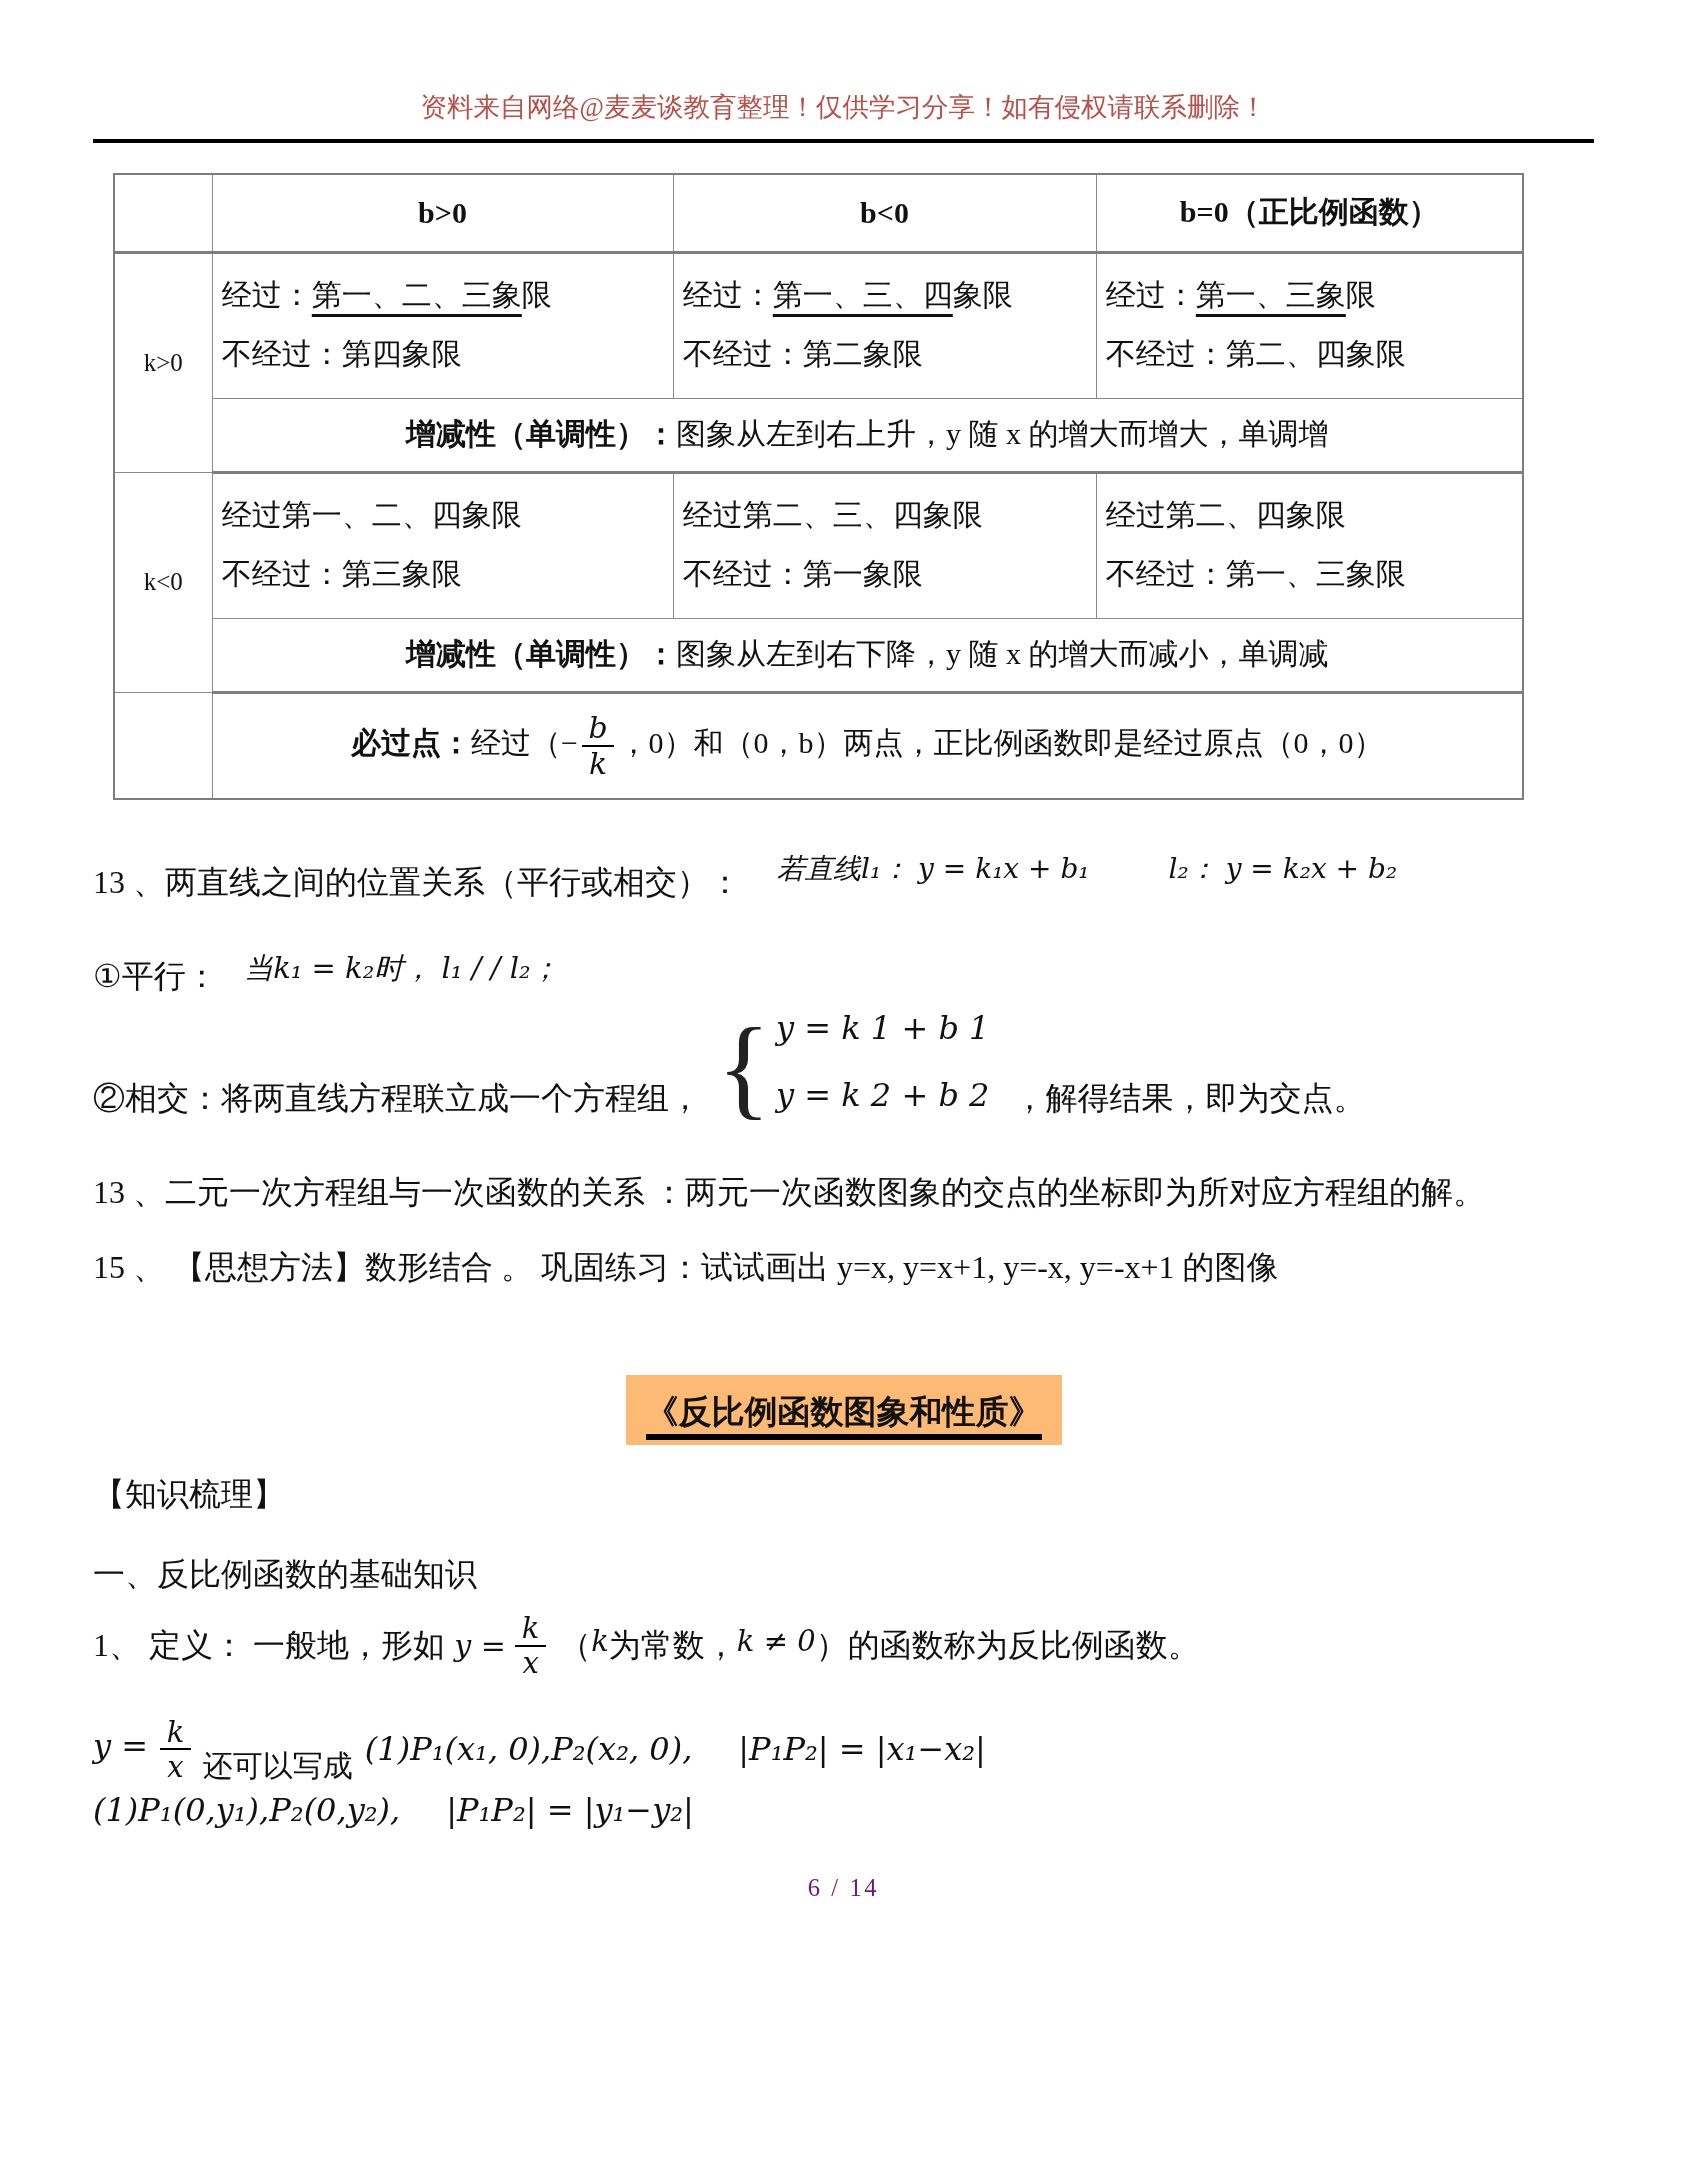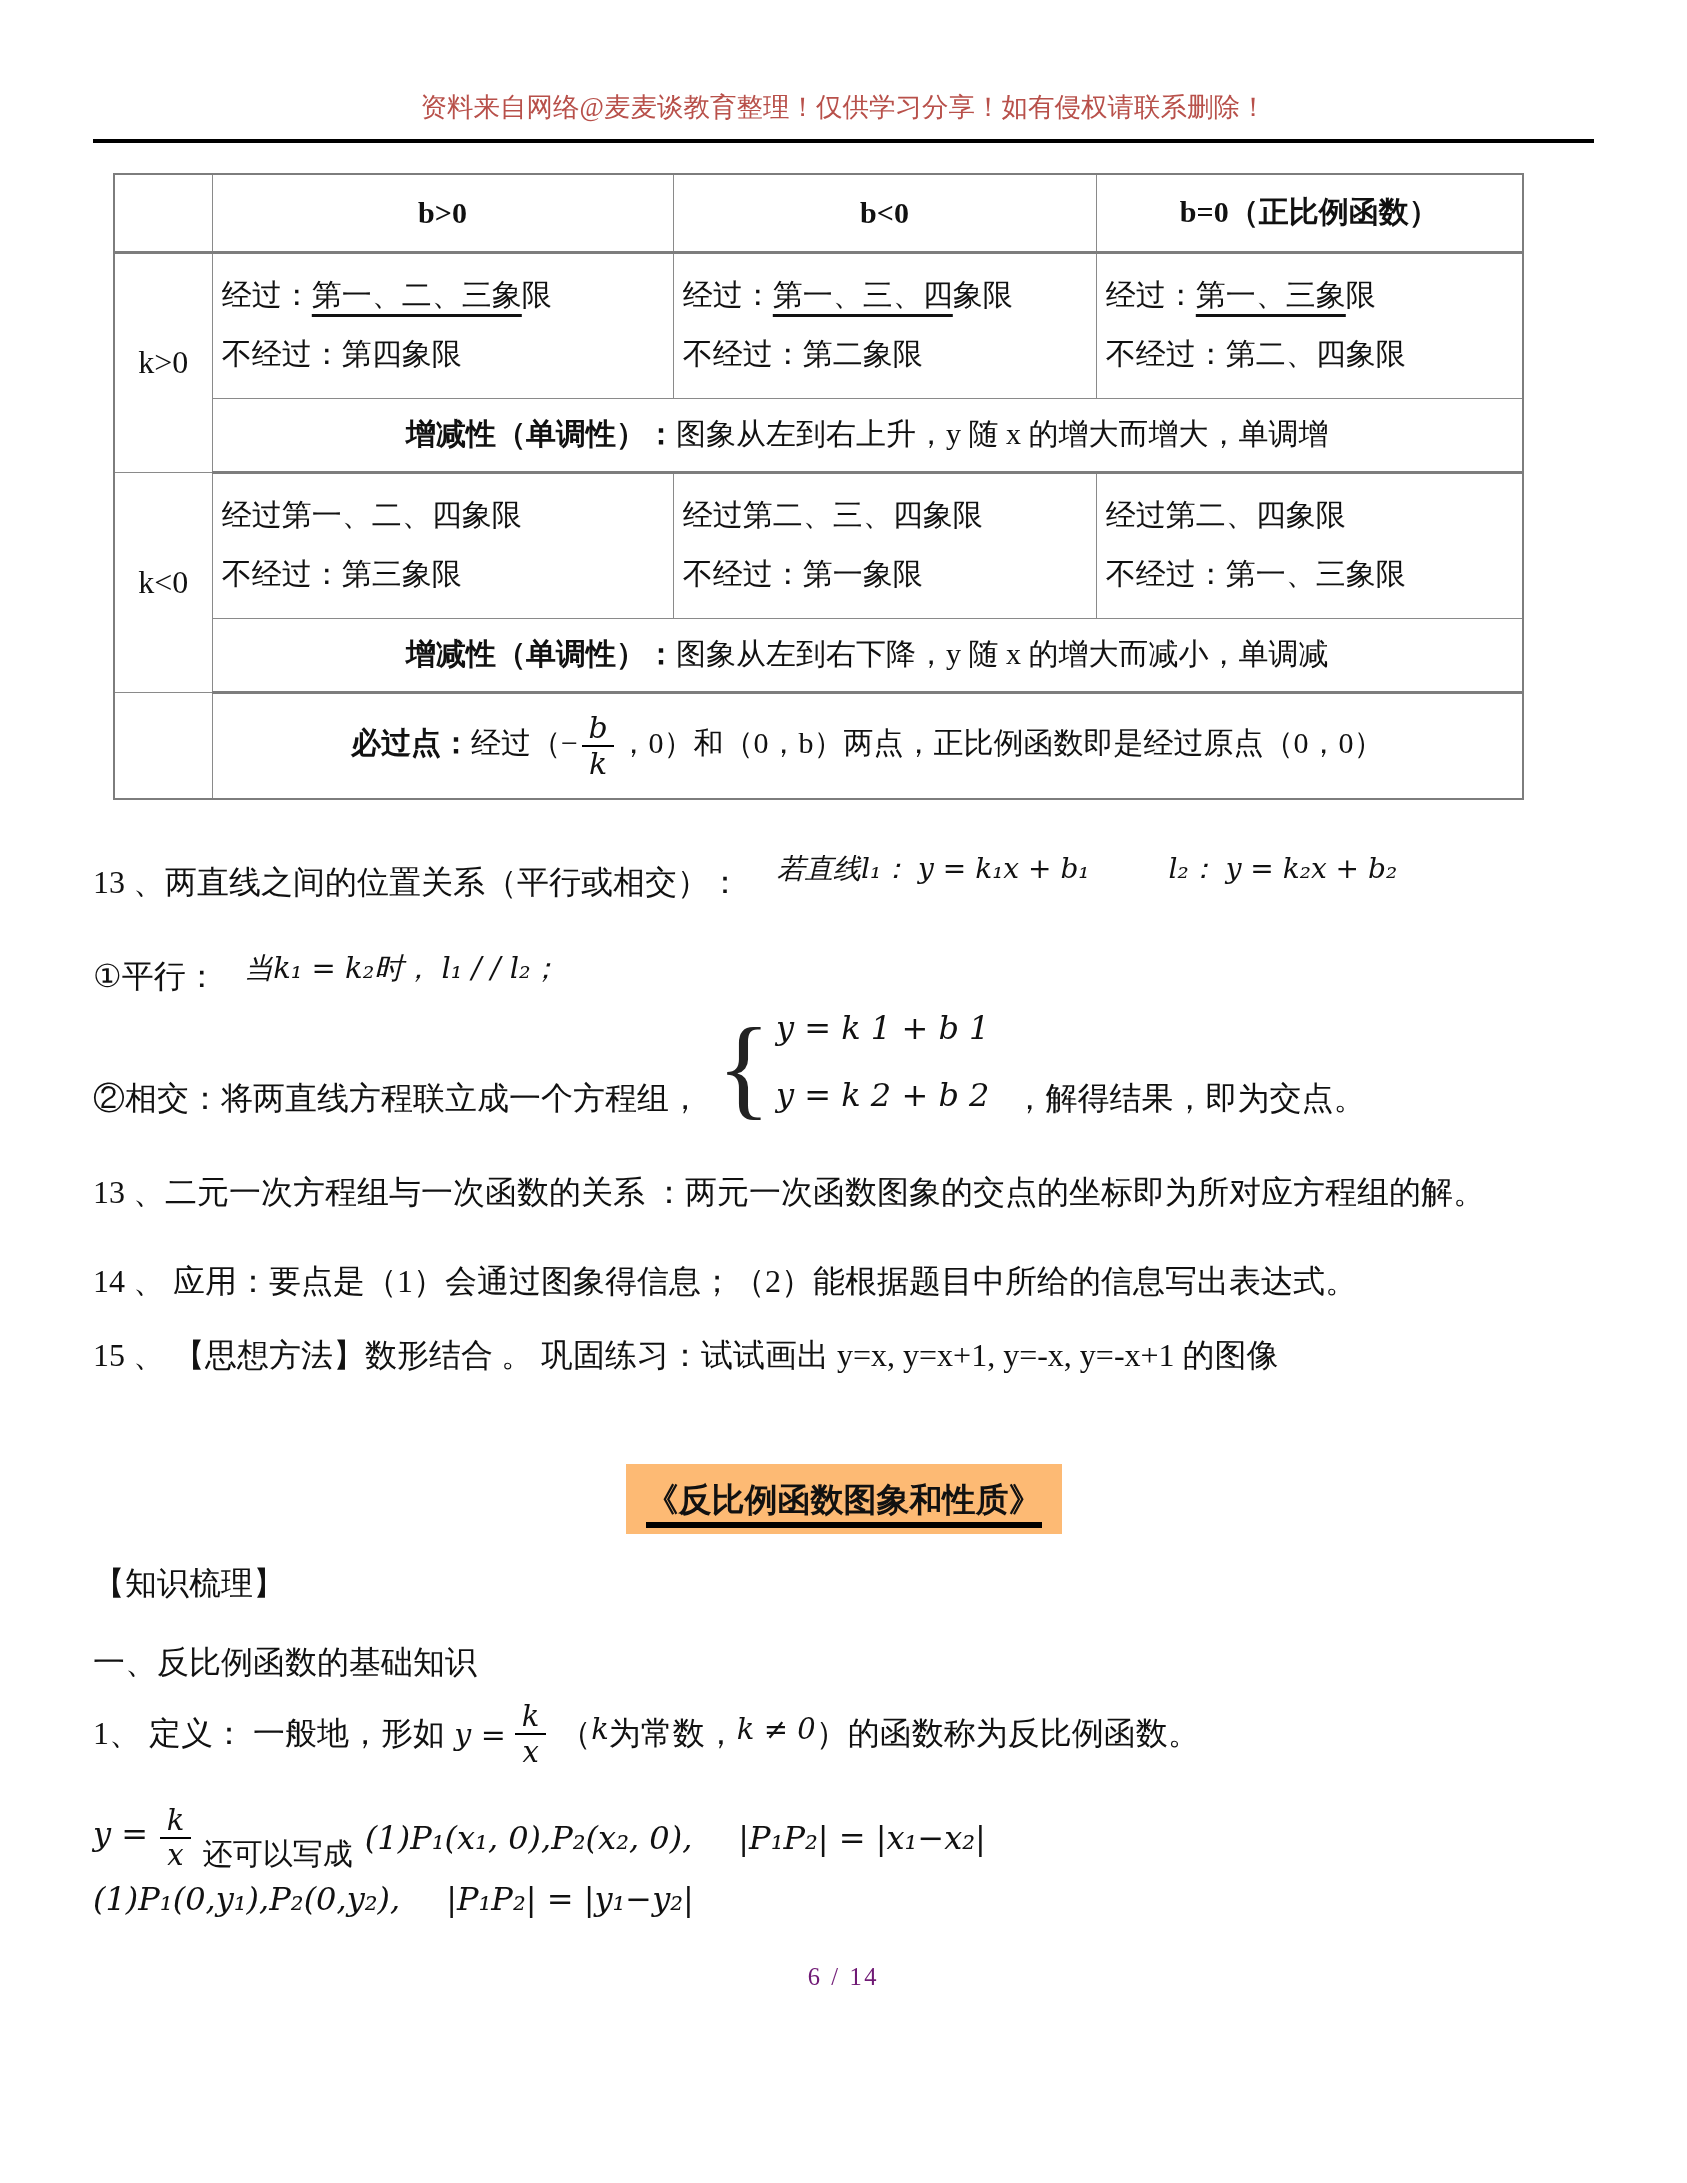--- a/index.html
+++ b/index.html
@@ -33,21 +33,21 @@
     margin: 30px 0 0 20px;
     width: 1409px;
     font-size: 30px;
     border: 2px solid #7d7d7d;
   }
   table.props td { border: 1.3px solid #8a8a8a; }
   tr.hdr td {
     height: 78px; text-align: center; vertical-align: middle;
     font-weight: bold; border-bottom: 3.3px solid #7d7d7d;
   }
-  td.lbl { text-align: center; vertical-align: middle; font-size: 32px; }
+  td.lbl { text-align: center; vertical-align: middle; font-size: 25px; }
   tr.quad td.cellq { height: 146px; padding: 10.6px 9.3px; vertical-align: middle; }
   .cl { line-height: 1.15; white-space: nowrap; }
   .cl + .cl { margin-top: 26px; font-family: Liberation Mono, monospace; }
   .ul {
     text-decoration: underline;
     text-decoration-thickness: 2.6px;
     text-underline-offset: 9.3px;
   }
   tr.mono td {
     height: 74px; text-align: center; vertical-align: middle;
@@ -219,21 +219,20 @@
     <span><span>②</span><span>相交：将两直线方程联立成一个方程组，</span></span>
     <span class="brace">{</span>
     <span class="eqs">
       <span class="math">y = k 1 + b 1</span>
       <span class="math">y = k 2 + b 2</span>
     </span>
     <span class="post">，解得结果，即为交点。</span>
   </div>
 
   <div class="para i13">13 、二元一次方程组与一次函数的关系 ：两元一次函数图象的交点的坐标即为所对应方程组的解。</div>
-  <div class="para i14">14 、  应用：要点是（1）会通过图象得信息；（2）能根据题目中所给的信息写出表达式。</div>
   <div class="para i15">15 、 【思想方法】数形结合 。 巩固练习：试试画出 y=x, y=x+1, y=-x, y=-x+1 的图像</div>
 
   <div class="title-wrap">
     <span class="sec-title"><span class="t-inner">《反比例函数图象和性质》</span></span>
   </div>
 
   <div class="para knowledge">【知识梳理】</div>
   <div class="para part1">一、反比例函数的基础知识</div>
 
   <div class="defrow">

